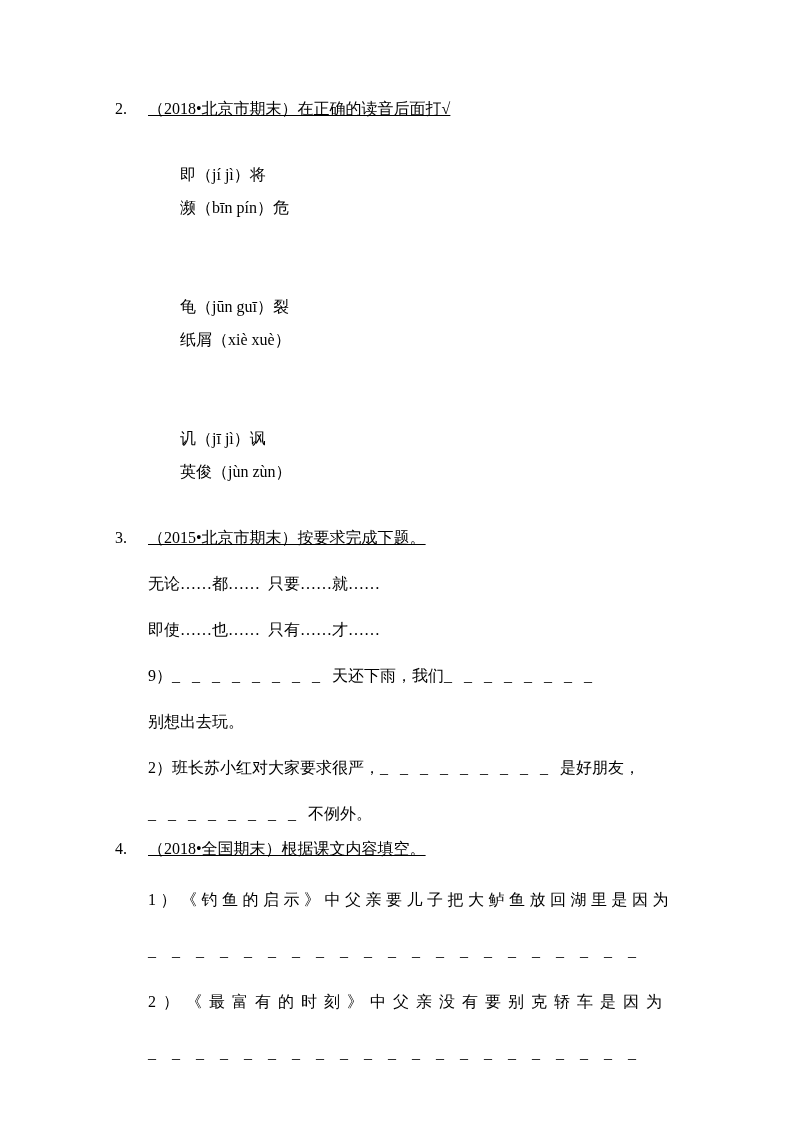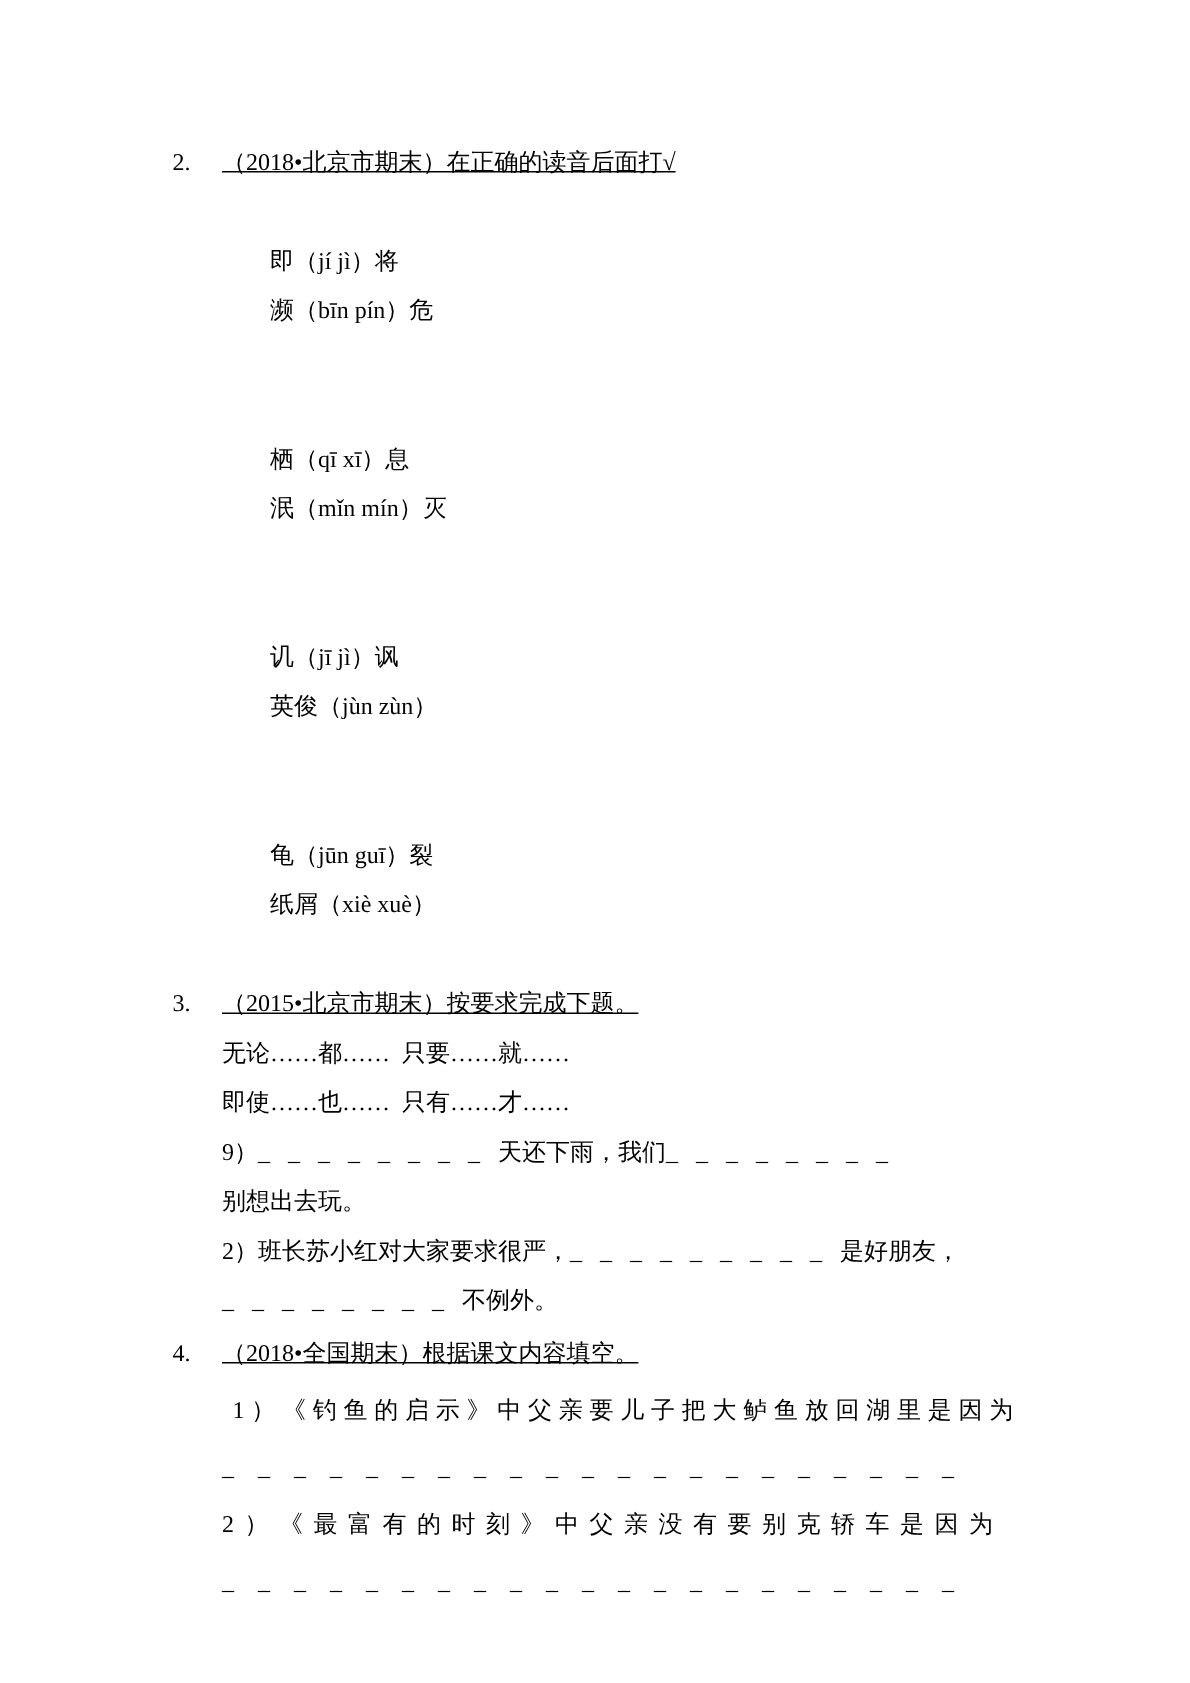--- a/index.html
+++ b/index.html
@@ -12,59 +12,55 @@
     color:#000000;
     font-family:"Liberation Serif","DejaVu Serif",serif;
     font-size:16px;
     overflow:hidden;
   }
   .question { }
   .q-head { display:flex; line-height:33px; white-space:pre-wrap; }
   .q-num { flex:none; width:33px; }
   .q-title { flex:1;text-decoration:underline; }
   .q-body { margin-left:33px;font-family:Liberation Serif, serif; }
-  .line { line-height:33px; white-space:pre-wrap; }
+  .line { line-height:33px; white-space:pre-wrap;margin-top:13px; }
   .q4 .line { line-height:38px; }
   .q4 .q-head { line-height:38px; }
   
   .pair-row { line-height:33px; white-space:pre-wrap; }
   .pair-left { display:inline-block; width:137px; }
   
   .blanks { word-spacing:8px; }
   .blanks-wide { word-spacing:12px; }
   
-  .spread-s { letter-spacing:4.5px;text-align:center; }
+  .spread-s { letter-spacing:4.5px; }
   .spread-m { letter-spacing:7px; }
 </style>
 </head>
 <body>
 
 <div class="page">
 
   <section class="question q2">
     <div class="q-head">
       <span class="q-num">2.</span>
       <span class="q-title">（2018•北京市期末）在正确的读音后面打√</span>
     </div>
     <div class="q-body">
       <div class="pair-row">
         <span class="pair-left">即（jí jì）将</span>
         <span class="pair-right">濒（bīn pín）危</span>
       </div>
       <div class="pair-row">
-        <span class="pair-left">栖（qī xī）息</span>
-        <span class="pair-right">泯（mǐn mín）灭</span>
+        <span class="pair-left">龟（jūn guī）裂</span>
+        <span class="pair-right">纸屑（xiè xuè）</span>
       </div>
       <div class="pair-row">
         <span class="pair-left">讥（jī jì）讽</span>
         <span class="pair-right">英俊（jùn zùn）</span>
-      </div>
-      <div class="pair-row">
-        <span class="pair-left">龟（jūn guī）裂</span>
-        <span class="pair-right">纸屑（xiè xuè）</span>
       </div>
     </div>
   </section>
 
   <section class="question q3">
     <div class="q-head">
       <span class="q-num">3.</span>
       <span class="q-title">（2015•北京市期末）按要求完成下题。</span>
     </div>
     <div class="q-body">

